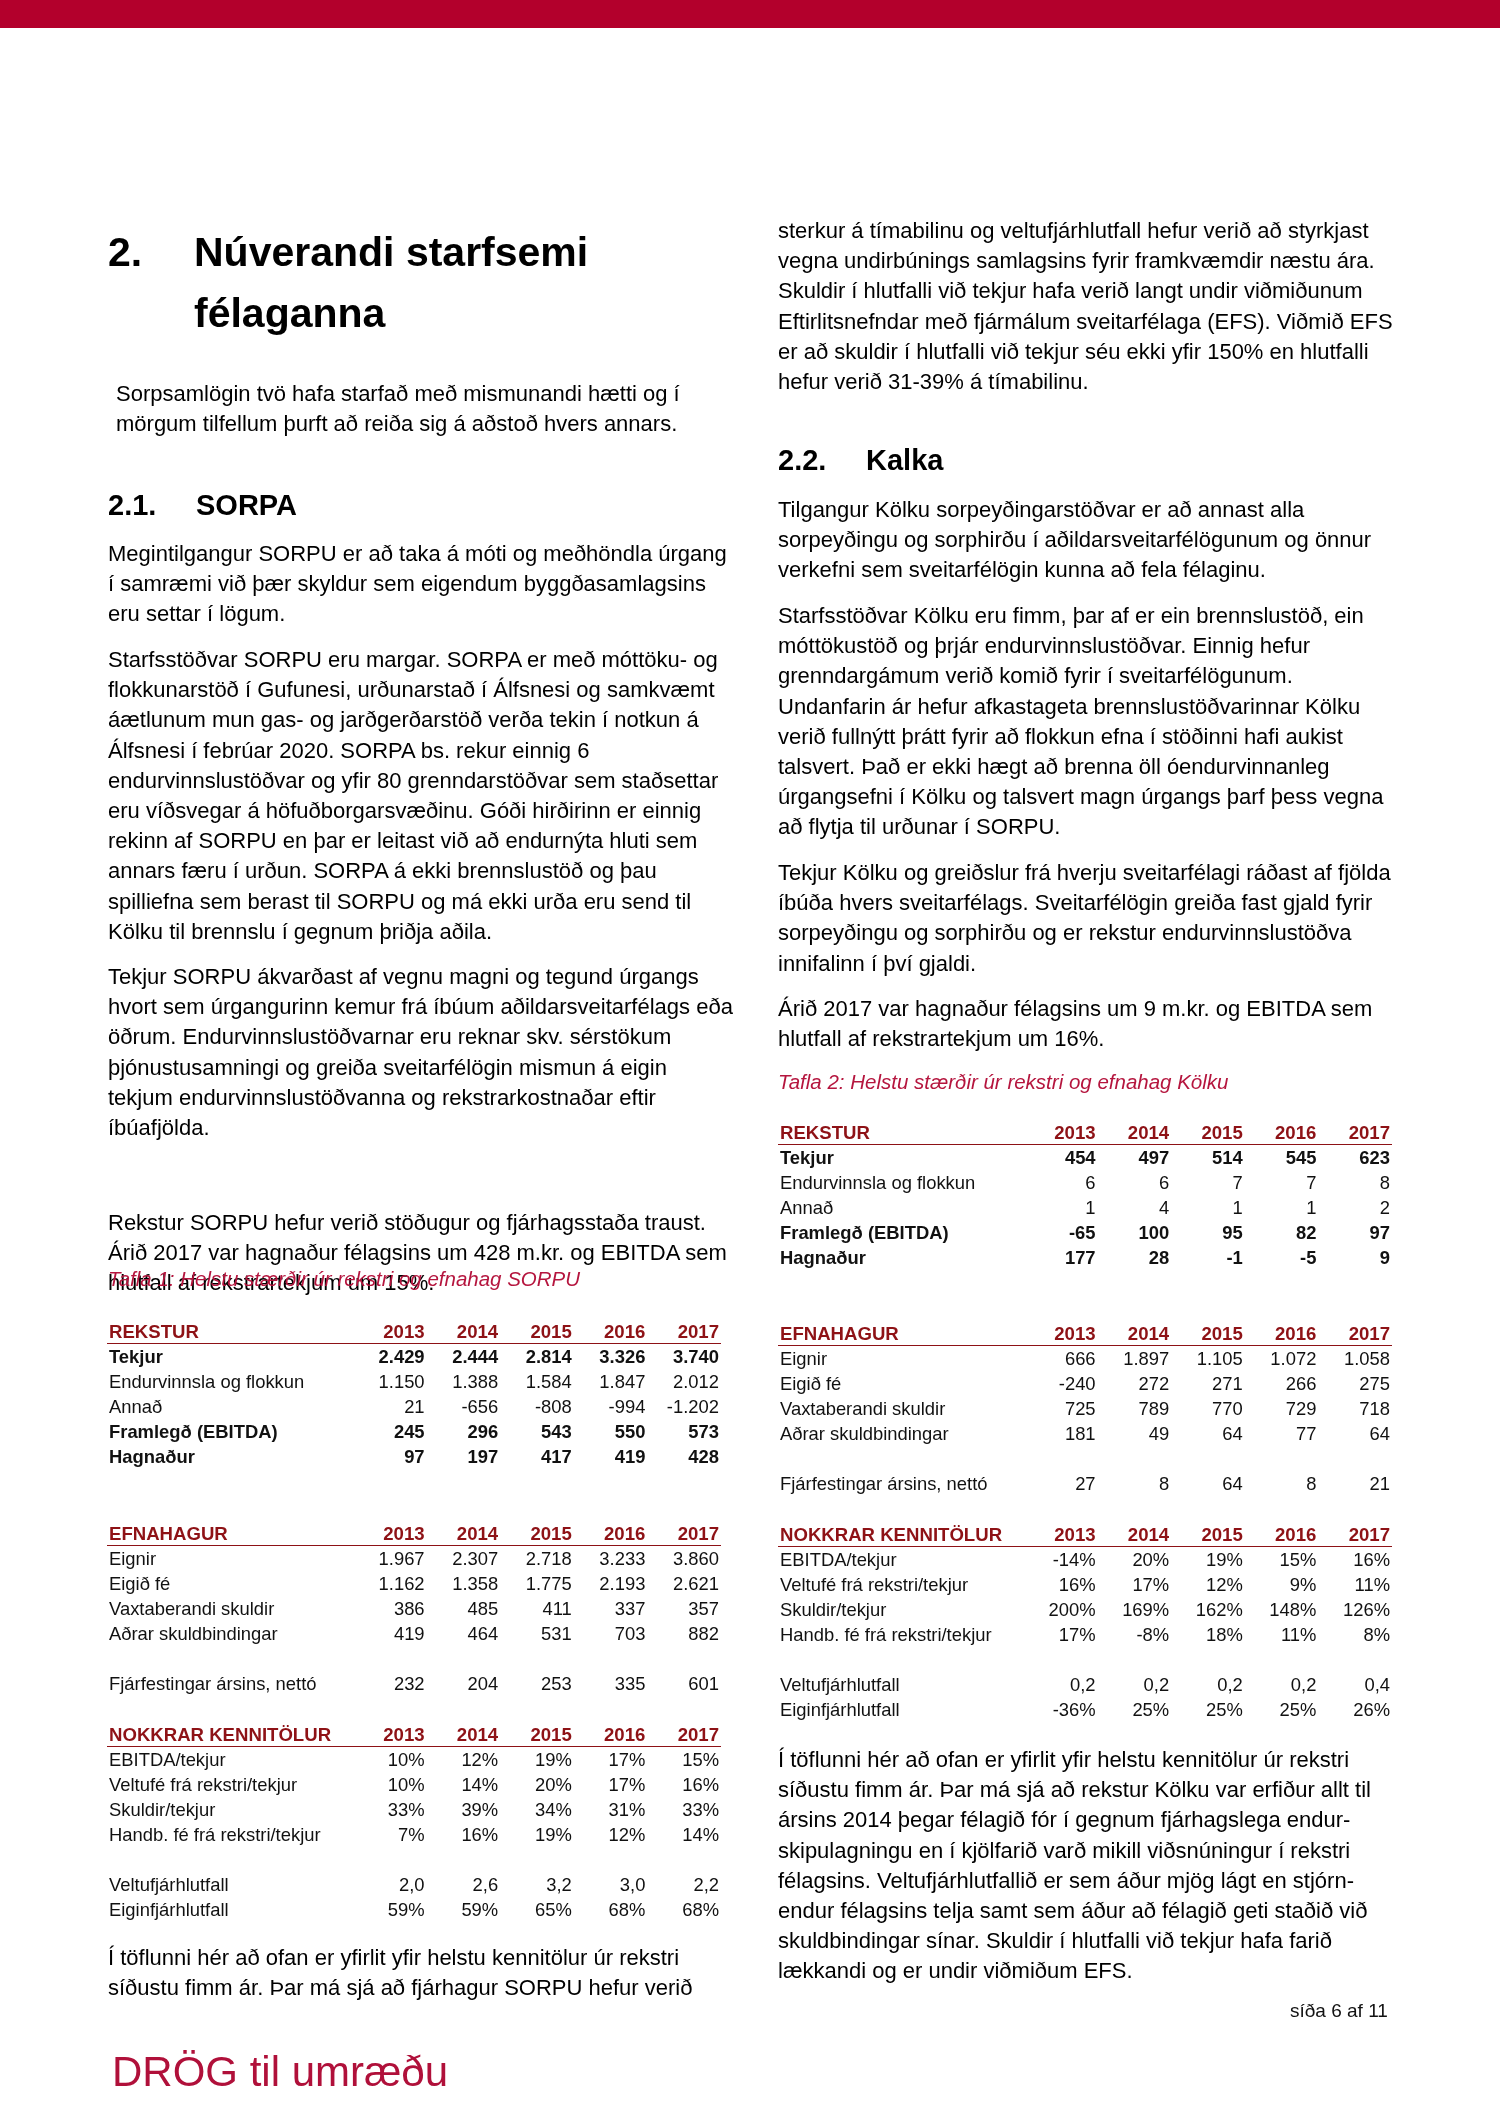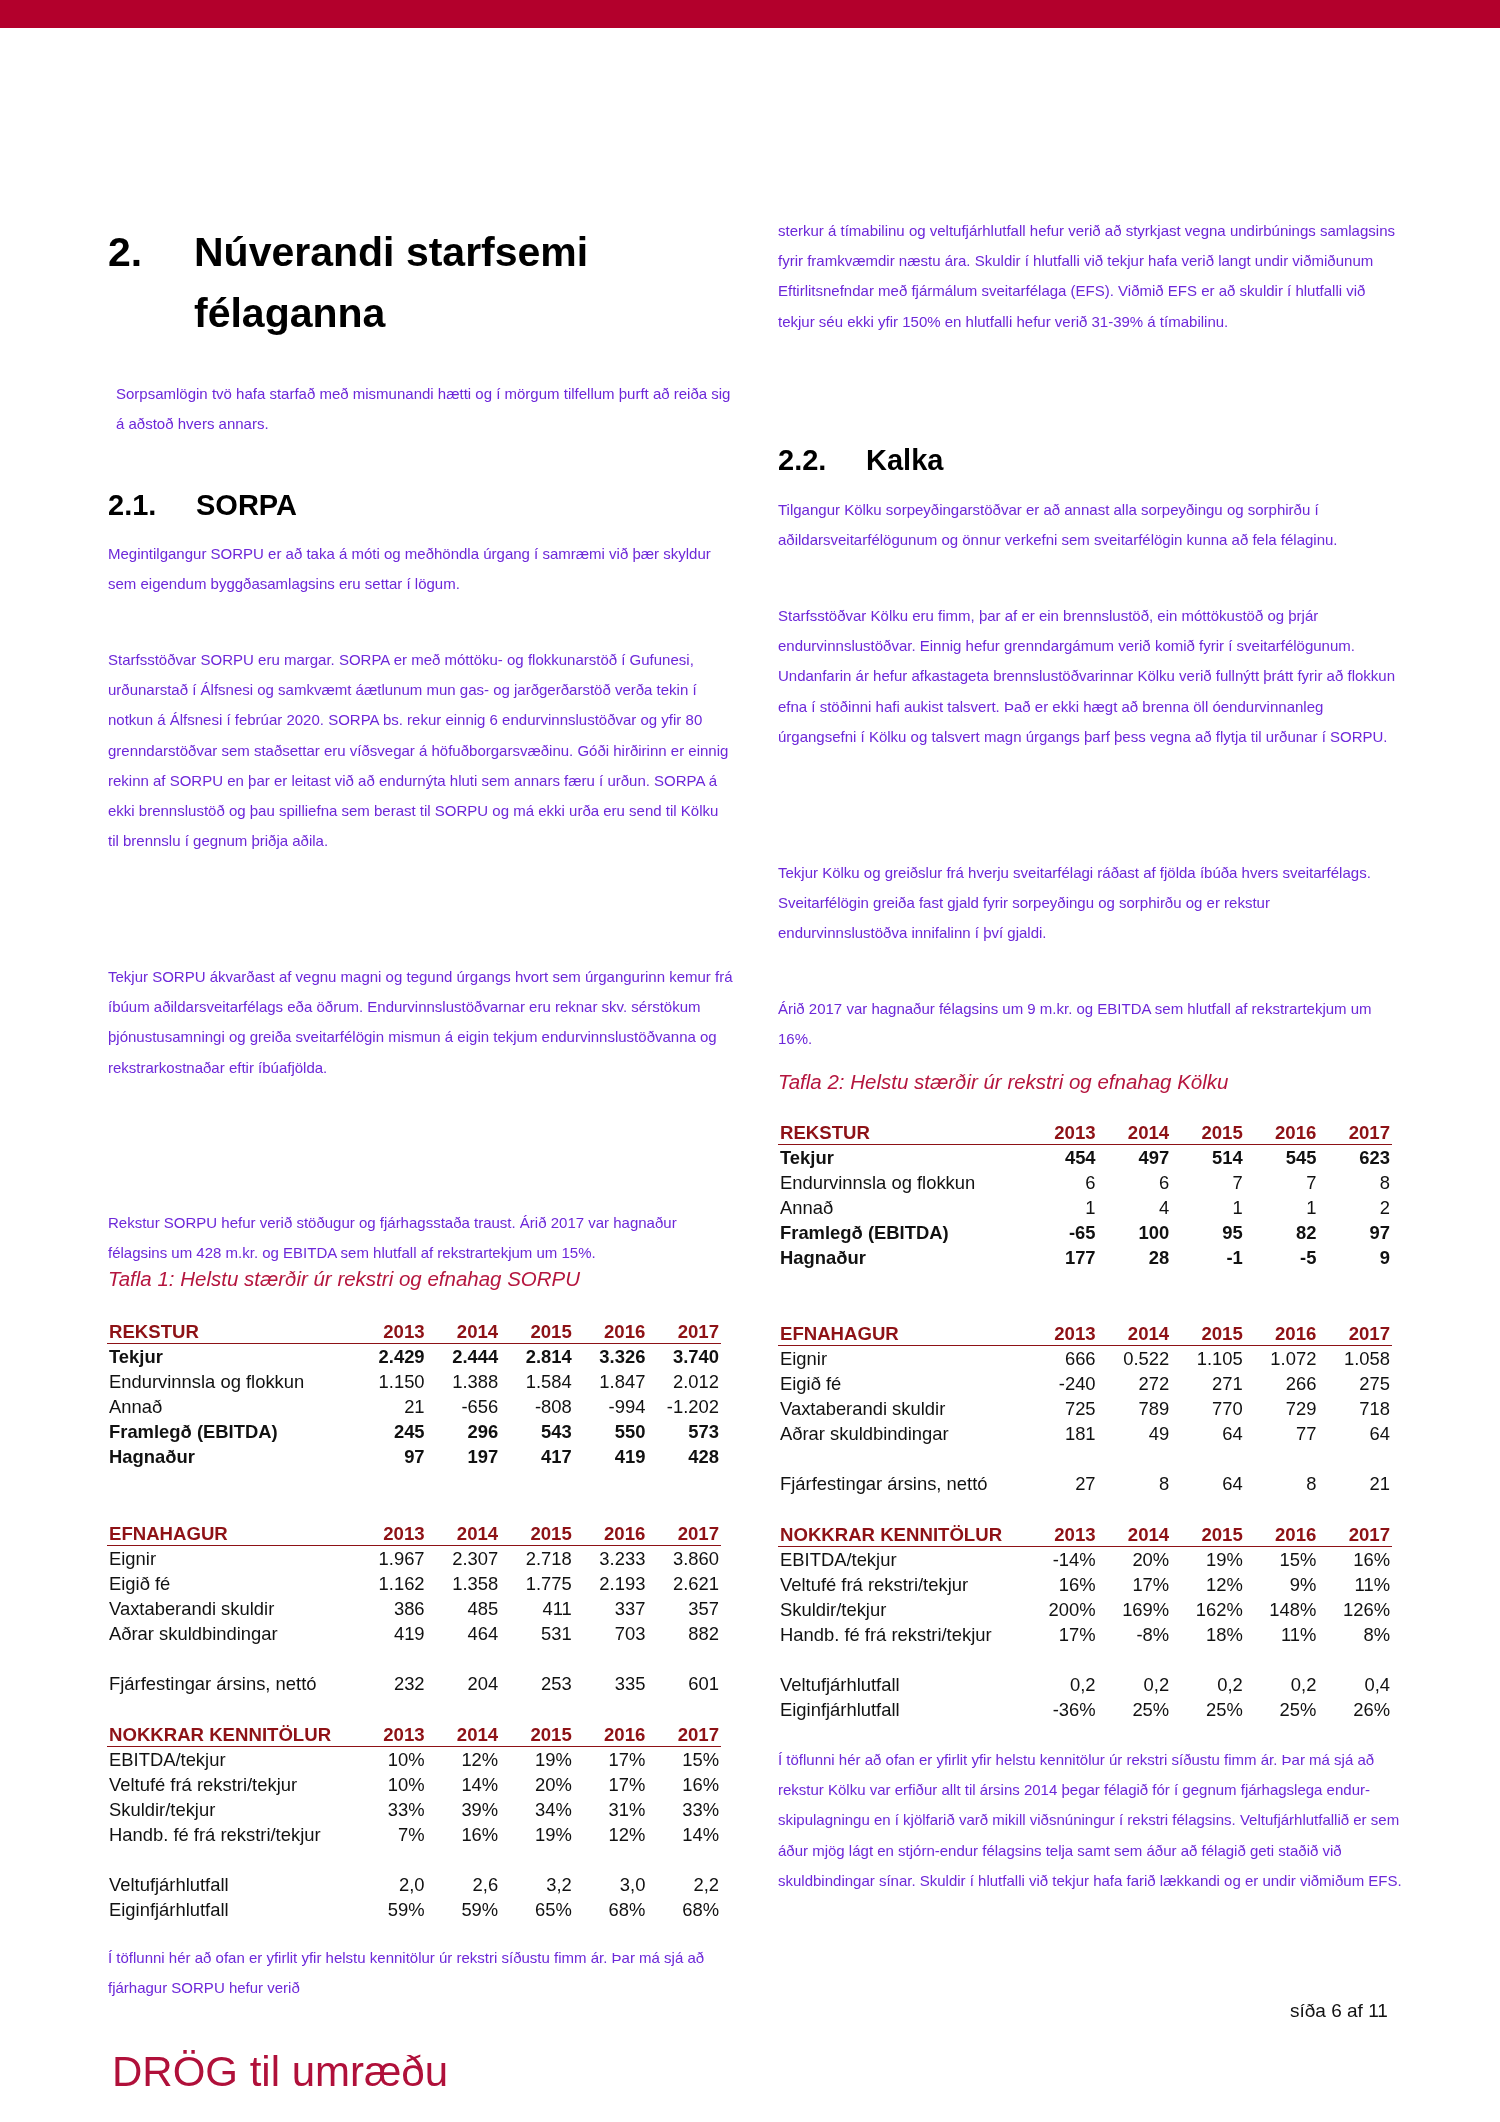--- a/index.html
+++ b/index.html
@@ -19,21 +19,21 @@
   .h1 .num { position: absolute; left: 0; top: 0; }
   .h1 .txt { position: absolute; left: 86px; top: 0; width: 520px; }
 
   .h2 {
     position: absolute; font-weight: bold; font-size: 29px; line-height: 34px; color: #000;
   }
   .h2 .num { position: absolute; left: 0; top: 0; }
   .h2 .txt { position: absolute; left: 88px; top: 0; white-space: nowrap; }
 
   .para {
-    position: absolute; font-size: 15px; line-height: 30.2px; color: #6d28d9;
+    position: absolute; font-size: 22px; line-height: 30.2px; color: #000000;
     width: 620px;
   }
   .caption {
     position: absolute; font-style: italic; font-size: 20.5px; line-height: 26px;
     color: #b5153e; white-space: nowrap;
   }
 
   table.fin {
     position: absolute; border-collapse: collapse; width: 614px;
     font-size: 18.4px; color: #111; table-layout: fixed;
@@ -384,21 +384,21 @@
           <th>2014</th>
           <th>2015</th>
           <th>2016</th>
           <th>2017</th>
         </tr>
       </thead>
       <tbody>
         <tr>
           <td class="lbl">Eignir</td>
           <td>666</td>
-          <td>0.522</td>
+          <td>1.897</td>
           <td>1.105</td>
           <td>1.072</td>
           <td>1.058</td>
         </tr>
         <tr>
           <td class="lbl">Eigið fé</td>
           <td>-240</td>
           <td>272</td>
           <td>271</td>
           <td>266</td>

